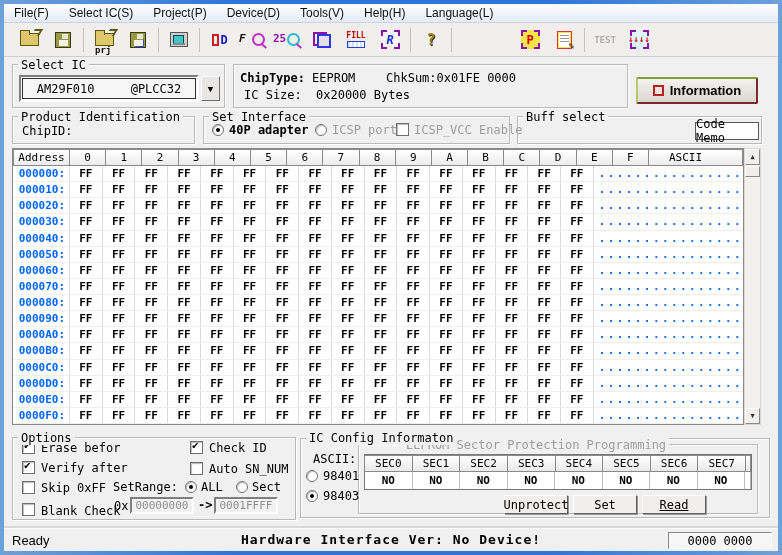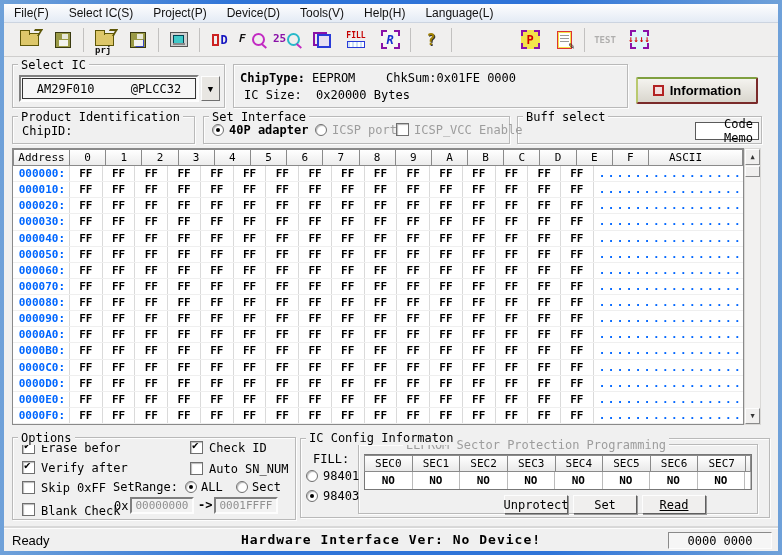--- a/index.html
+++ b/index.html
@@ -99,21 +99,21 @@
     font-family:"Liberation Sans", sans-serif; font-weight:bold; font-size:13px;
   }
   .info-chip { width:11px; height:11px; border:2px dashed #b22222; background:#f3dede; }
 
   
   .radio { position:absolute; width:12px; height:12px; border-radius:50%; background:#fff; border:1px solid #6f6f6f; box-shadow:inset 1px 1px 1px #b9b9b9; z-index:2; }
   .radio.sel::after { content:""; position:absolute; left:3px; top:3px; width:4px; height:4px; border-radius:50%; background:#000; }
   .cb { position:absolute; width:13px; height:13px; background:#fff; border:1px solid #6f6f6f; box-shadow:inset 1px 1px 1px #b9b9b9; z-index:2; }
   .cb.checked::after { content:"\2714"; position:absolute; left:1px; top:-3px; font-size:11px; font-weight:bold; color:#000; }
 
-  .value-box { position:absolute; background:#fff; border:1px solid #5a5a5a; display:flex; align-items:center; justify-content:center; z-index:2;padding-left:28px; }
+  .value-box { position:absolute; background:#fff; border:1px solid #5a5a5a; display:flex; align-items:center; justify-content:center; z-index:2; }
 
   
   #hex-table {
     position:absolute; left:12px; top:148px; width:732px; height:277px;
     background:#fff; border:1px solid #8a8a8a; display:flex; flex-direction:column; overflow:hidden;
   }
   #hex-head { display:flex; height:17px; flex:0 0 17px; }
   .hcell {
     flex:1; border:1px solid #8a8a8a; margin-left:-1px; background:linear-gradient(#ffffff,#ececec);
     display:flex; align-items:center; justify-content:center; font-size:11px; height:17px;
@@ -656,21 +656,21 @@
   <span class="lbl" style="left:252px; top:480px;">Sect</span>
   <span class="lbl" style="left:114px; top:499px;">0x</span>
   <div class="range-input" style="left:130px; top:497px;">00000000</div>
   <span class="lbl" style="left:198px; top:498px; font-weight:bold;">-&gt;</span>
   <div class="range-input" style="left:214px; top:497px;">0001FFFF</div>
   <span class="cb" style="left:22px; top:503px;"></span>
   <span class="lbl" style="left:41px; top:504px;">Blank Check</span>
 
   <div class="grp" style="left:300px; top:438px; width:470px; height:80px;"></div>
   <span class="grp-title" style="left:306px; top:431px; z-index:4;">IC Config Informaton</span>
-  <span class="lbl" style="left:313px; top:452px;">FILL:</span>
+  <span class="lbl" style="left:313px; top:452px;">ASCII:</span>
   <span class="radio" style="left:306px; top:470px;"></span>
   <span class="lbl" style="left:323px; top:469px;">98401</span>
   <span class="radio sel" style="left:306px; top:490px;"></span>
   <span class="lbl" style="left:323px; top:489px;">98403</span>
 
   <div class="grp" style="left:358px; top:444px; width:400px; height:70px;"></div>
   <span class="grp-title gray" style="left:403px; top:438px; z-index:2;">EEPROM Sector Protection Programming</span>
   <div id="sec-table">
     <div class="sec-row">
         <div class="sec-h">SEC0</div>

